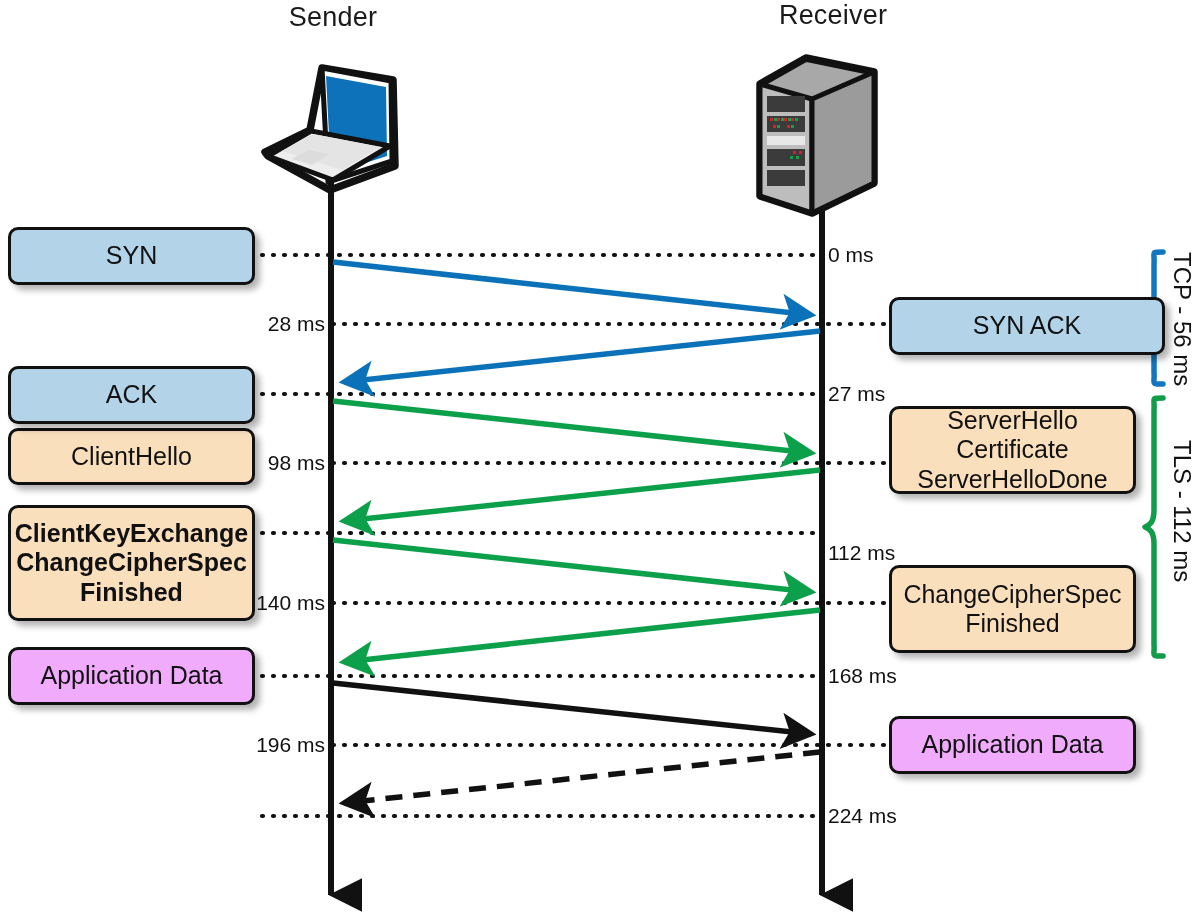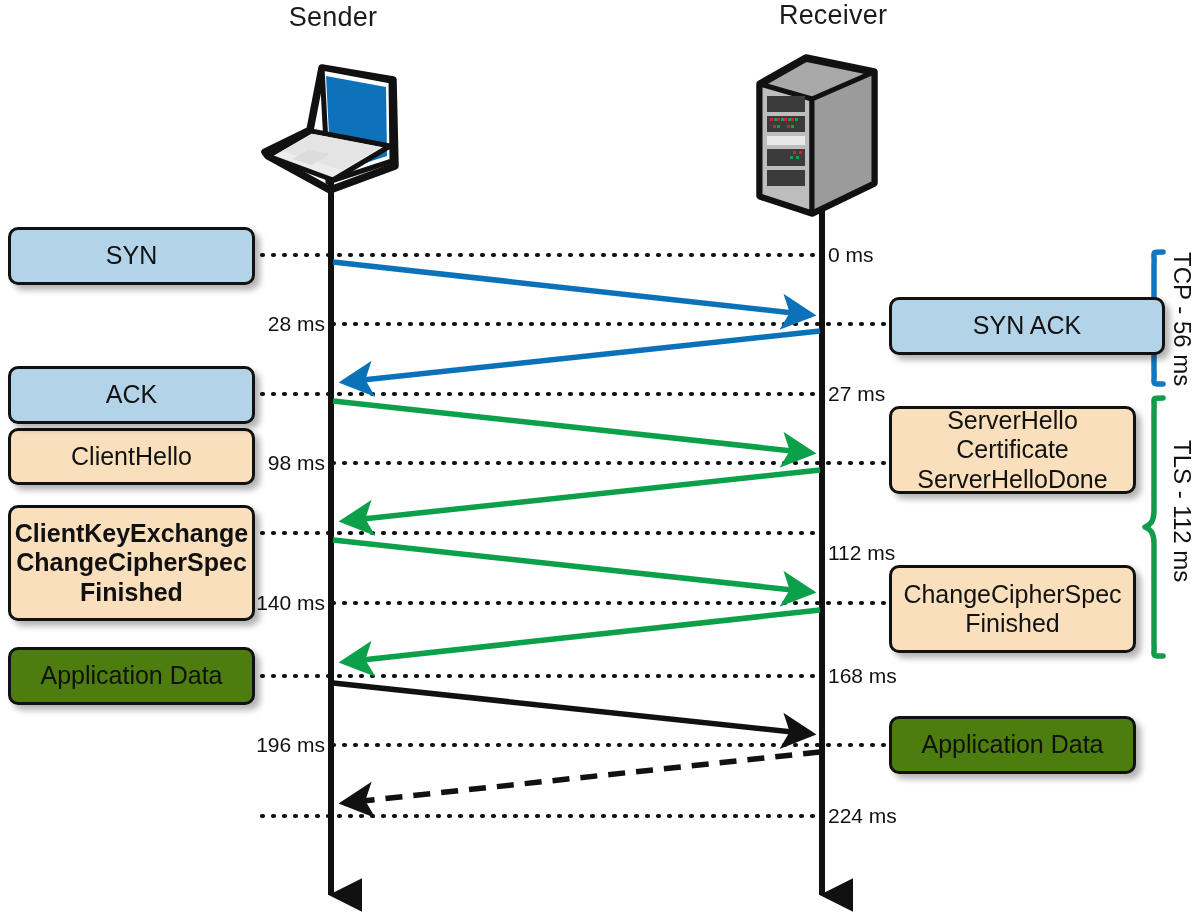--- a/index.html
+++ b/index.html
@@ -52,21 +52,21 @@
     box-shadow: 5px 5px 6px rgba(0,0,0,0.30);
     color: #111111;
     font-size: 25px;
     line-height: 1.17;
     text-align: center;
     padding: 2px 6px;
   }
   .msgbox .ln { display: block; white-space: nowrap; }
   .msgbox.blue   { background: #b3d4e8; }
   .msgbox.orange { background: #fadfbd; }
-  .msgbox.gray   { background: #4d7c0f; }
+  .msgbox.gray   { background: #f0abfc; }
 
   
   .timelabel {
     position: absolute;
     font-size: 21px;
     color: #111111;
     white-space: nowrap;
   }
   .timelabel.right-aligned { transform: translate(-100%, -50%); }
   .timelabel.left-aligned  { transform: translate(0, -50%); }

